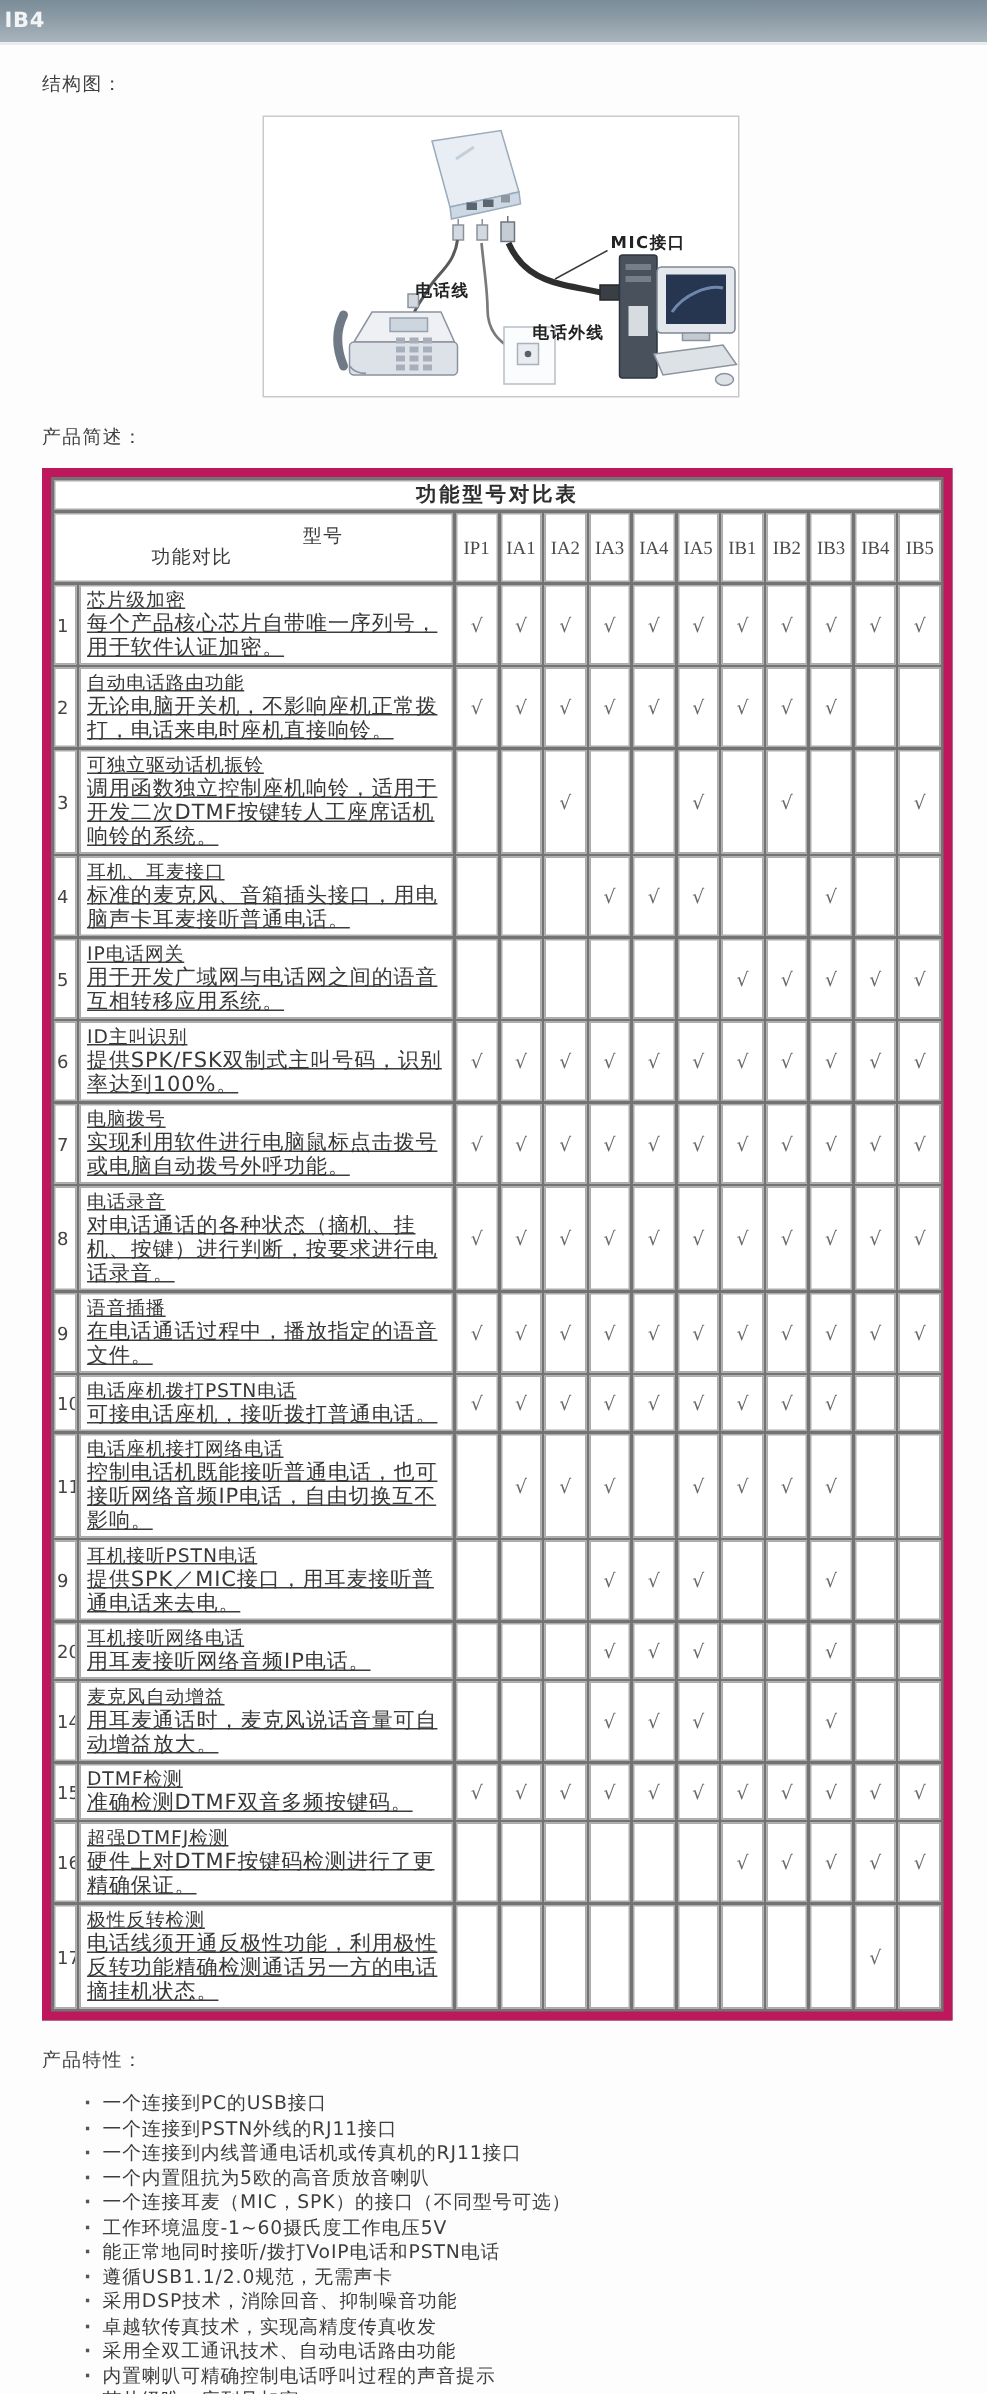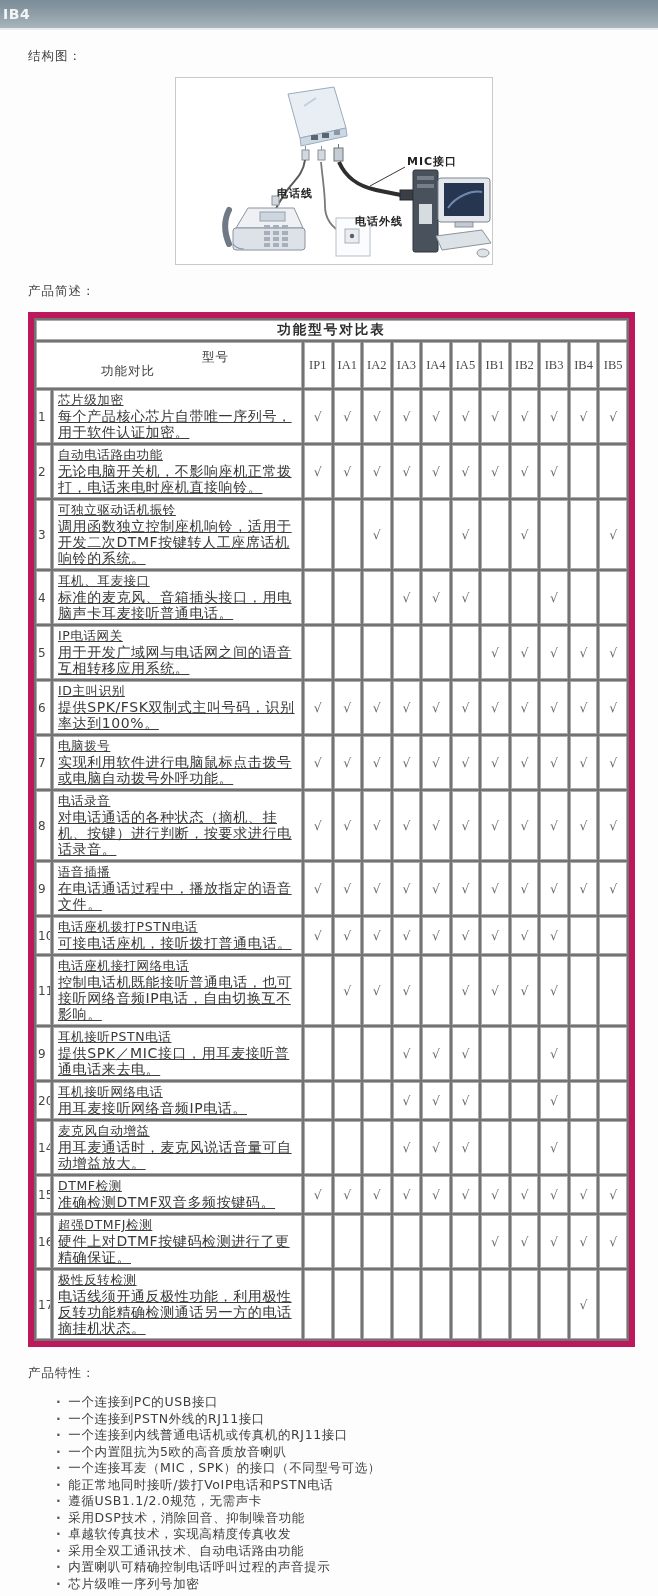--- a/index.html
+++ b/index.html
@@ -486,20 +486,21 @@
   </table>
 
   <div class="section-label">产品特性：</div>
 
   <ul class="feat-list" id="feature-list">
       <li><span class="bullet">·</span><span>一个连接到PC的USB接口</span></li>
       <li><span class="bullet">·</span><span>一个连接到PSTN外线的RJ11接口</span></li>
       <li><span class="bullet">·</span><span>一个连接到内线普通电话机或传真机的RJ11接口</span></li>
       <li><span class="bullet">·</span><span>一个内置阻抗为5欧的高音质放音喇叭</span></li>
       <li><span class="bullet">·</span><span>一个连接耳麦（MIC，SPK）的接口（不同型号可选）</span></li>
+      <li><span class="bullet">·</span><span>工作环境温度-1~60摄氏度工作电压5V</span></li>
       <li><span class="bullet">·</span><span>能正常地同时接听/拨打VoIP电话和PSTN电话</span></li>
       <li><span class="bullet">·</span><span>遵循USB1.1/2.0规范，无需声卡</span></li>
       <li><span class="bullet">·</span><span>采用DSP技术，消除回音、抑制噪音功能</span></li>
       <li><span class="bullet">·</span><span>卓越软传真技术，实现高精度传真收发</span></li>
       <li><span class="bullet">·</span><span>采用全双工通讯技术、自动电话路由功能</span></li>
       <li><span class="bullet">·</span><span>内置喇叭可精确控制电话呼叫过程的声音提示</span></li>
       <li><span class="bullet">·</span><span>芯片级唯一序列号加密</span></li>
     </ul>
 
   <div class="bottom-pad"></div>

